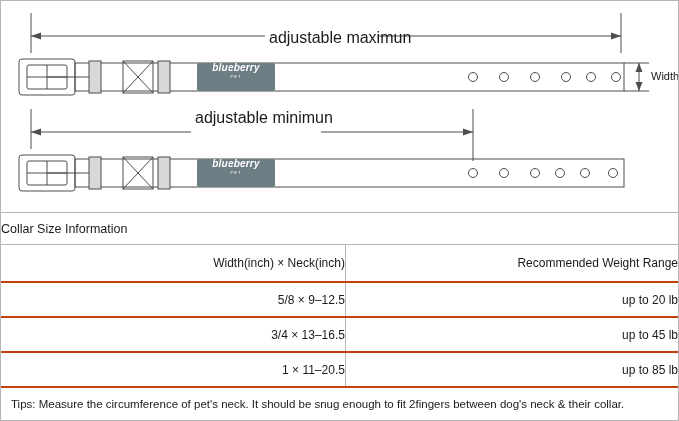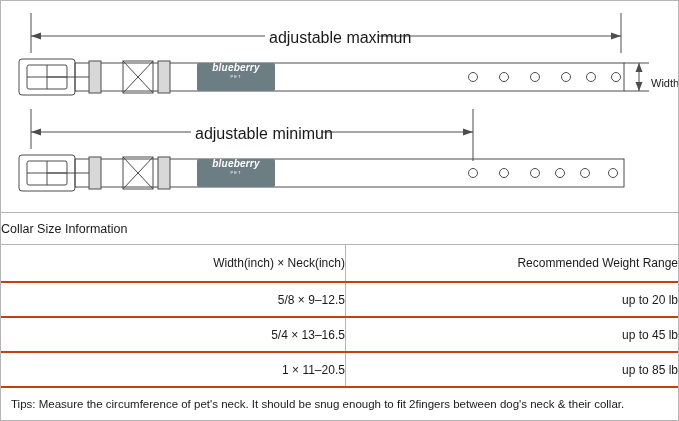--- a/index.html
+++ b/index.html
@@ -41,21 +41,20 @@
     position: absolute;
     left: 0;
     top: 0;
   }
 
   .side-label {
     position: absolute;
     font-size: 11px;
     color: #1a1a1a;
     white-space: nowrap;
-    margin-top: 7px;
   }
 
   .brand-tag {
     position: absolute;
     background: #6d7d84;
     border-radius: 2px;
     color: #ffffff;
     text-align: center;
     font-size: 10px;
     line-height: 1;
@@ -189,40 +188,40 @@
     <div class="brand-tag" style="left:196px; top:62px; width:78px; height:28px;">
       <span class="b-main">blueberry</span>
       <span class="b-sub">PET</span>
     </div>
     <div class="brand-tag" style="left:196px; top:158px; width:78px; height:28px;">
       <span class="b-main">blueberry</span>
       <span class="b-sub">PET</span>
     </div>
 
     <div class="dim-label" style="left:268px; top:28px;">adjustable maximun</div>
-    <div class="dim-label" style="left:194px; top:124px;">adjustable minimun</div>
+    <div class="dim-label" style="left:194px; top:108px;">adjustable minimun</div>
     <div class="side-label" style="left:650px; top:69px;">Width</div>
   </div>
 
   <div class="section-title">Collar Size Information</div>
 
   <table class="sizes">
     <thead>
       <tr>
         <th class="col-a">Width(inch)  ×  Neck(inch)</th>
         <th class="col-b">Recommended Weight Range</th>
       </tr>
     </thead>
     <tbody>
       <tr>
         <td class="col-a">5/8 × 9–12.5</td>
         <td class="col-b">up to 20 lb</td>
       </tr>
       <tr>
-        <td class="col-a">5/4 × 13–16.5</td>
+        <td class="col-a">3/4 × 13–16.5</td>
         <td class="col-b">up to 45 lb</td>
       </tr>
       <tr>
         <td class="col-a">1 × 11–20.5</td>
         <td class="col-b">up to 85 lb</td>
       </tr>
     </tbody>
   </table>
 
   <div class="tips">Tips: Measure the circumference of pet's neck. It should be snug enough to fit 2fingers between dog's neck &amp; their collar.</div>

